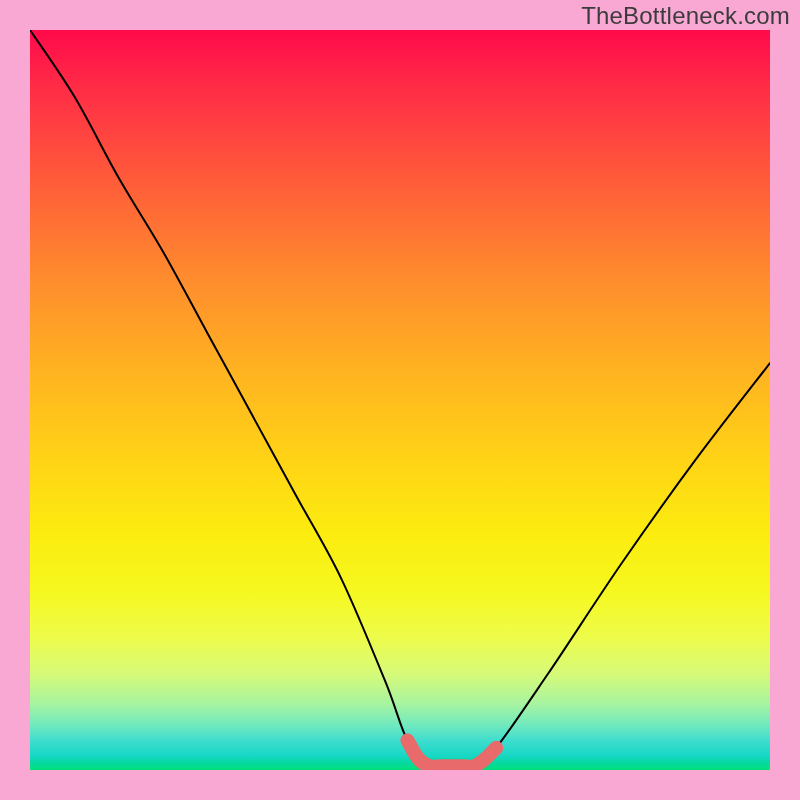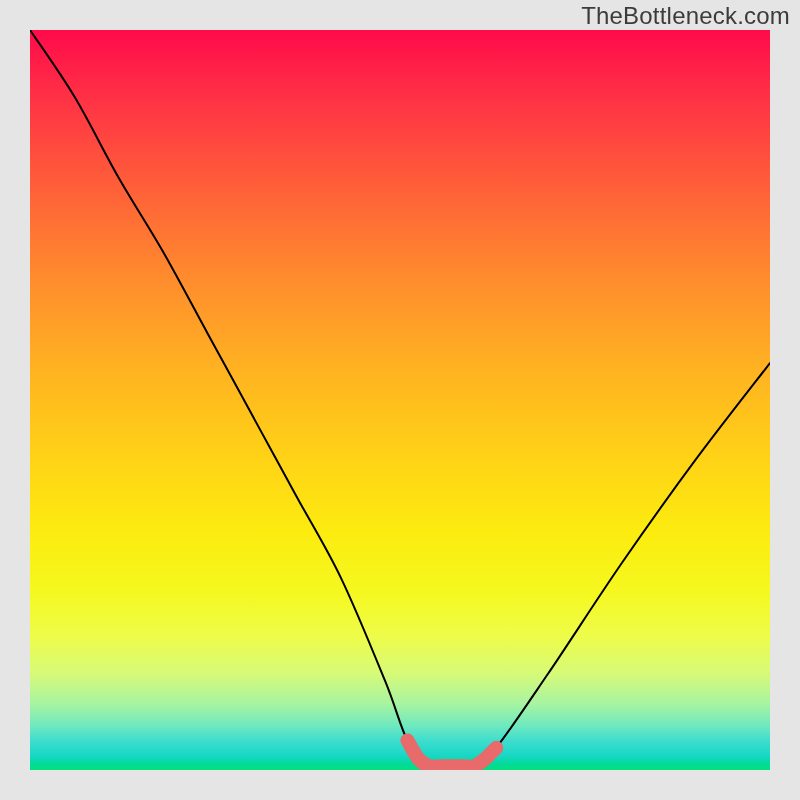--- a/index.html
+++ b/index.html
@@ -8,21 +8,21 @@
     width: 800px;
     height: 800px;
     background: #000;
     overflow: hidden;
     font-family: Arial, Helvetica, sans-serif;
   }
   .frame {
     position: relative;
     width: 800px;
     height: 800px;
-    background: #e5e5e5;
+    background: #f9a8d4;
   }
   .watermark {
     position: absolute;
     top: 2px;
     right: 10px;
     color: #3b3b3b;
     font-size: 24px;
     font-weight: 500;
     letter-spacing: 0.2px;
     z-index: 5;

